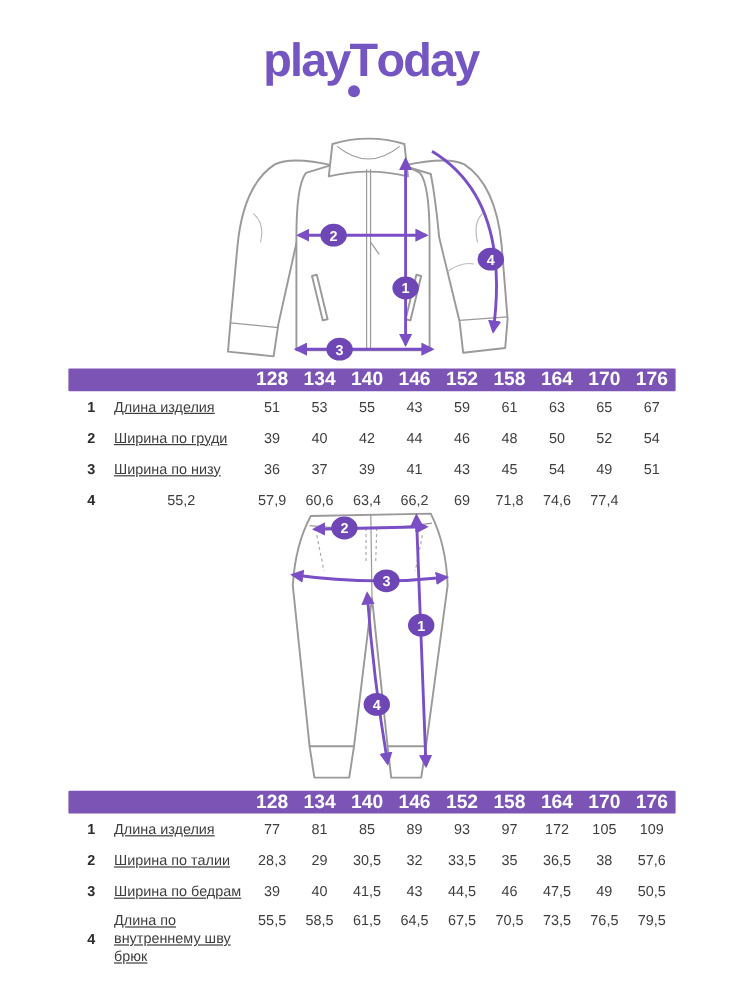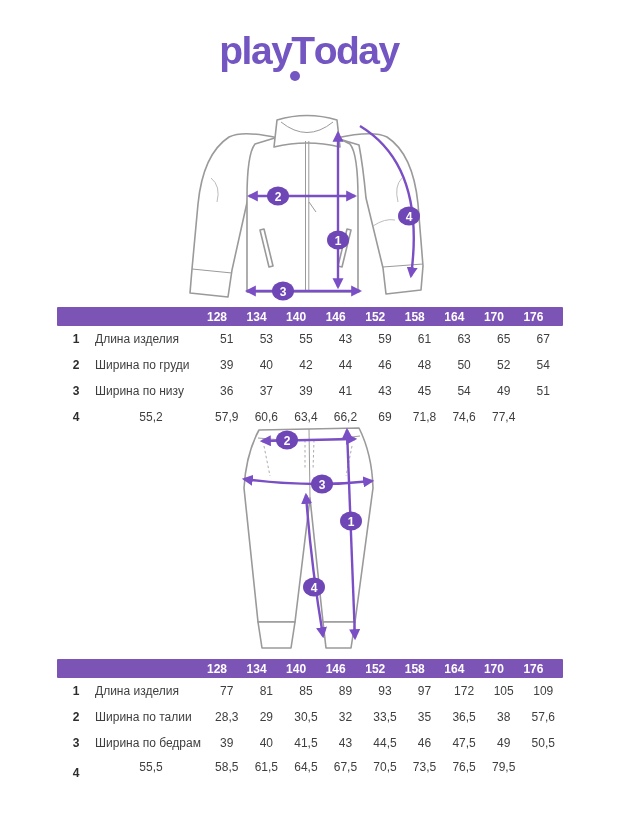--- a/index.html
+++ b/index.html
@@ -33,24 +33,24 @@
   }
   #jacket-table { top:307px; }
   #pants-table  { top:659px; }
   .thead, .trow {
     display:grid;
     grid-template-columns:38px 112px repeat(9, 1fr);
   }
   .thead {
     background:#7c54b6; height:19px; align-items:center; border-radius:1px;
   }
-  .csize { color:#ffffff; font-weight:bold; font-size:12px; }
+  .csize { text-align:center; color:#ffffff; font-weight:bold; font-size:16px; }
   .trow { align-items:center; min-height:26px; }
   .cnum { text-align:center; font-weight:bold; color:#2d2d2d; }
-  .clabel { line-height:15px; padding-right:6px; }
+  .clabel { line-height:15px; padding-right:6px;text-decoration:underline; }
   .cval { text-align:center; }
   .trow.align-top { align-items:start; padding-top:4px; }
   .trow.align-top .cval { margin-top:0; }
   .trow.align-top .cnum { align-self:center; }
 
   svg .garment { fill:#ffffff; stroke:#9a9a9a; stroke-width:1.6; stroke-linejoin:round; }
   svg .thin    { fill:none; stroke:#9a9a9a; stroke-width:1; }
   svg .crease  { fill:none; stroke:#bcbcbc; stroke-width:1; }
   svg .dashed  { fill:none; stroke:#ababab; stroke-width:1; stroke-dasharray:2.5 2.5; }
   svg .arrow   { fill:none; stroke:#7a4ec4; stroke-width:2.4; }
@@ -268,20 +268,21 @@
       <div class="cval">41,5</div>
       <div class="cval">43</div>
       <div class="cval">44,5</div>
       <div class="cval">46</div>
       <div class="cval">47,5</div>
       <div class="cval">49</div>
       <div class="cval">50,5</div>
     </div>
     <div class="trow align-top">
       <div class="cnum">4</div>
+      <div class="clabel">Длина по внутреннему шву брюк</div>
       <div class="cval">55,5</div>
       <div class="cval">58,5</div>
       <div class="cval">61,5</div>
       <div class="cval">64,5</div>
       <div class="cval">67,5</div>
       <div class="cval">70,5</div>
       <div class="cval">73,5</div>
       <div class="cval">76,5</div>
       <div class="cval">79,5</div>
     </div>

